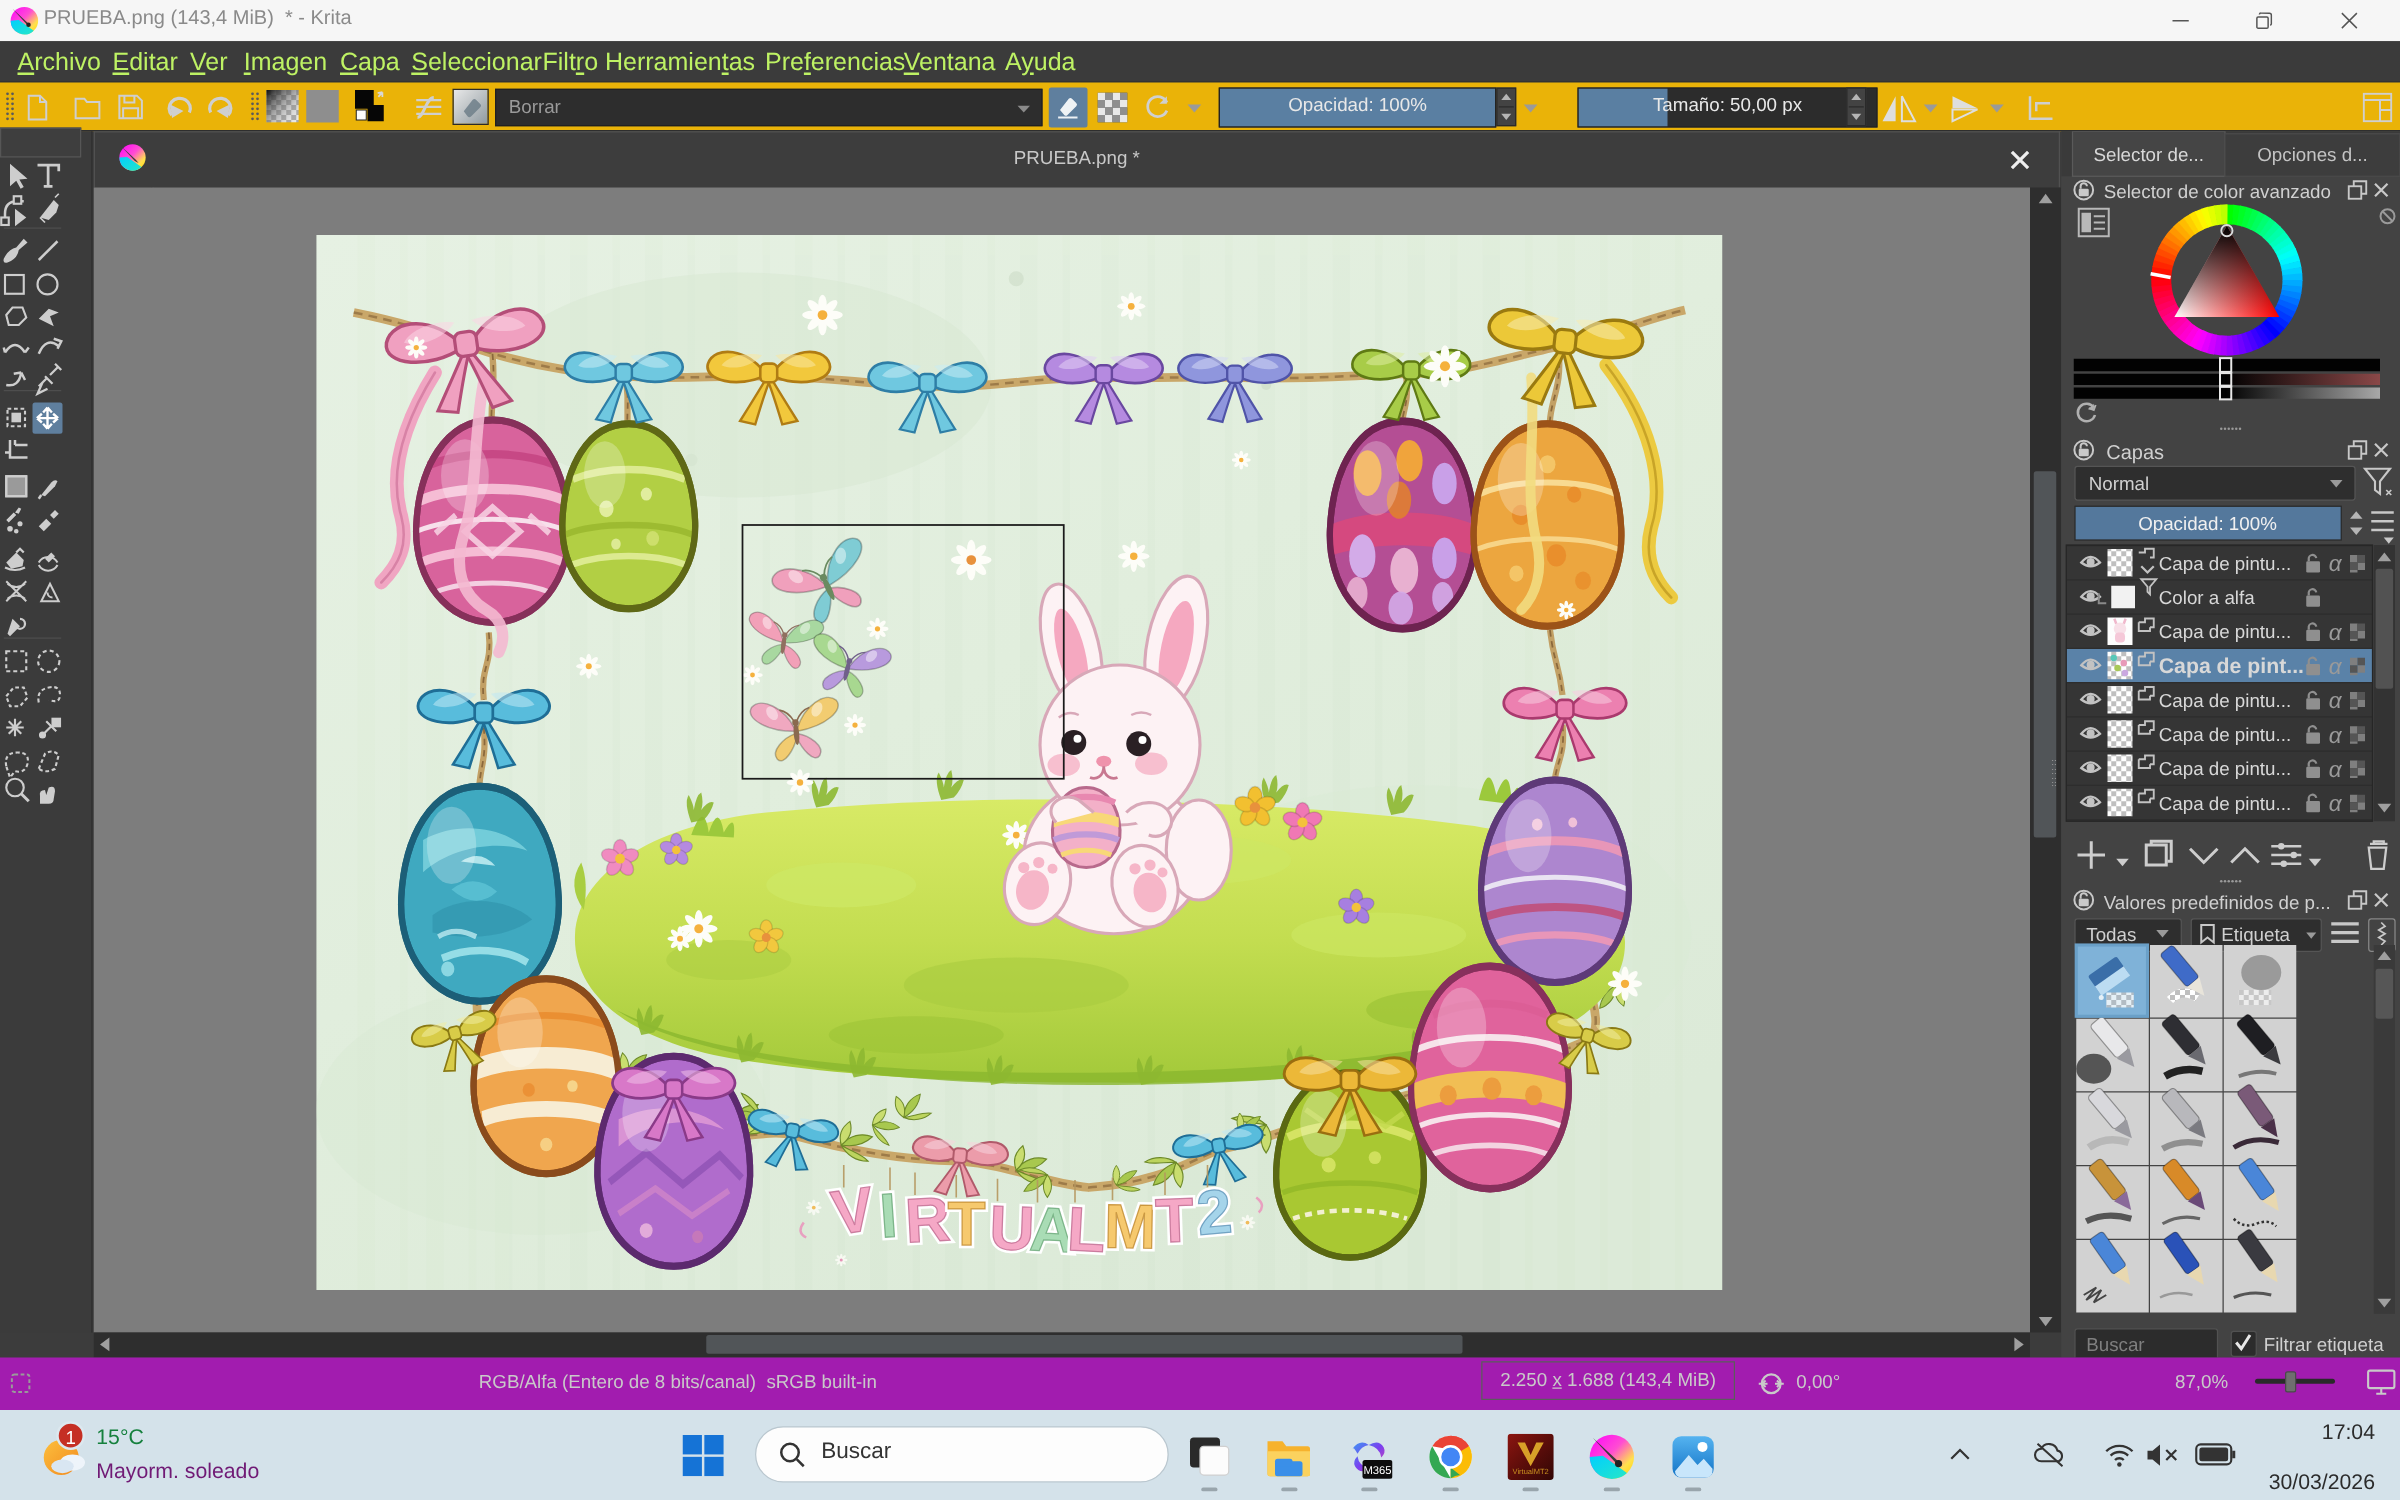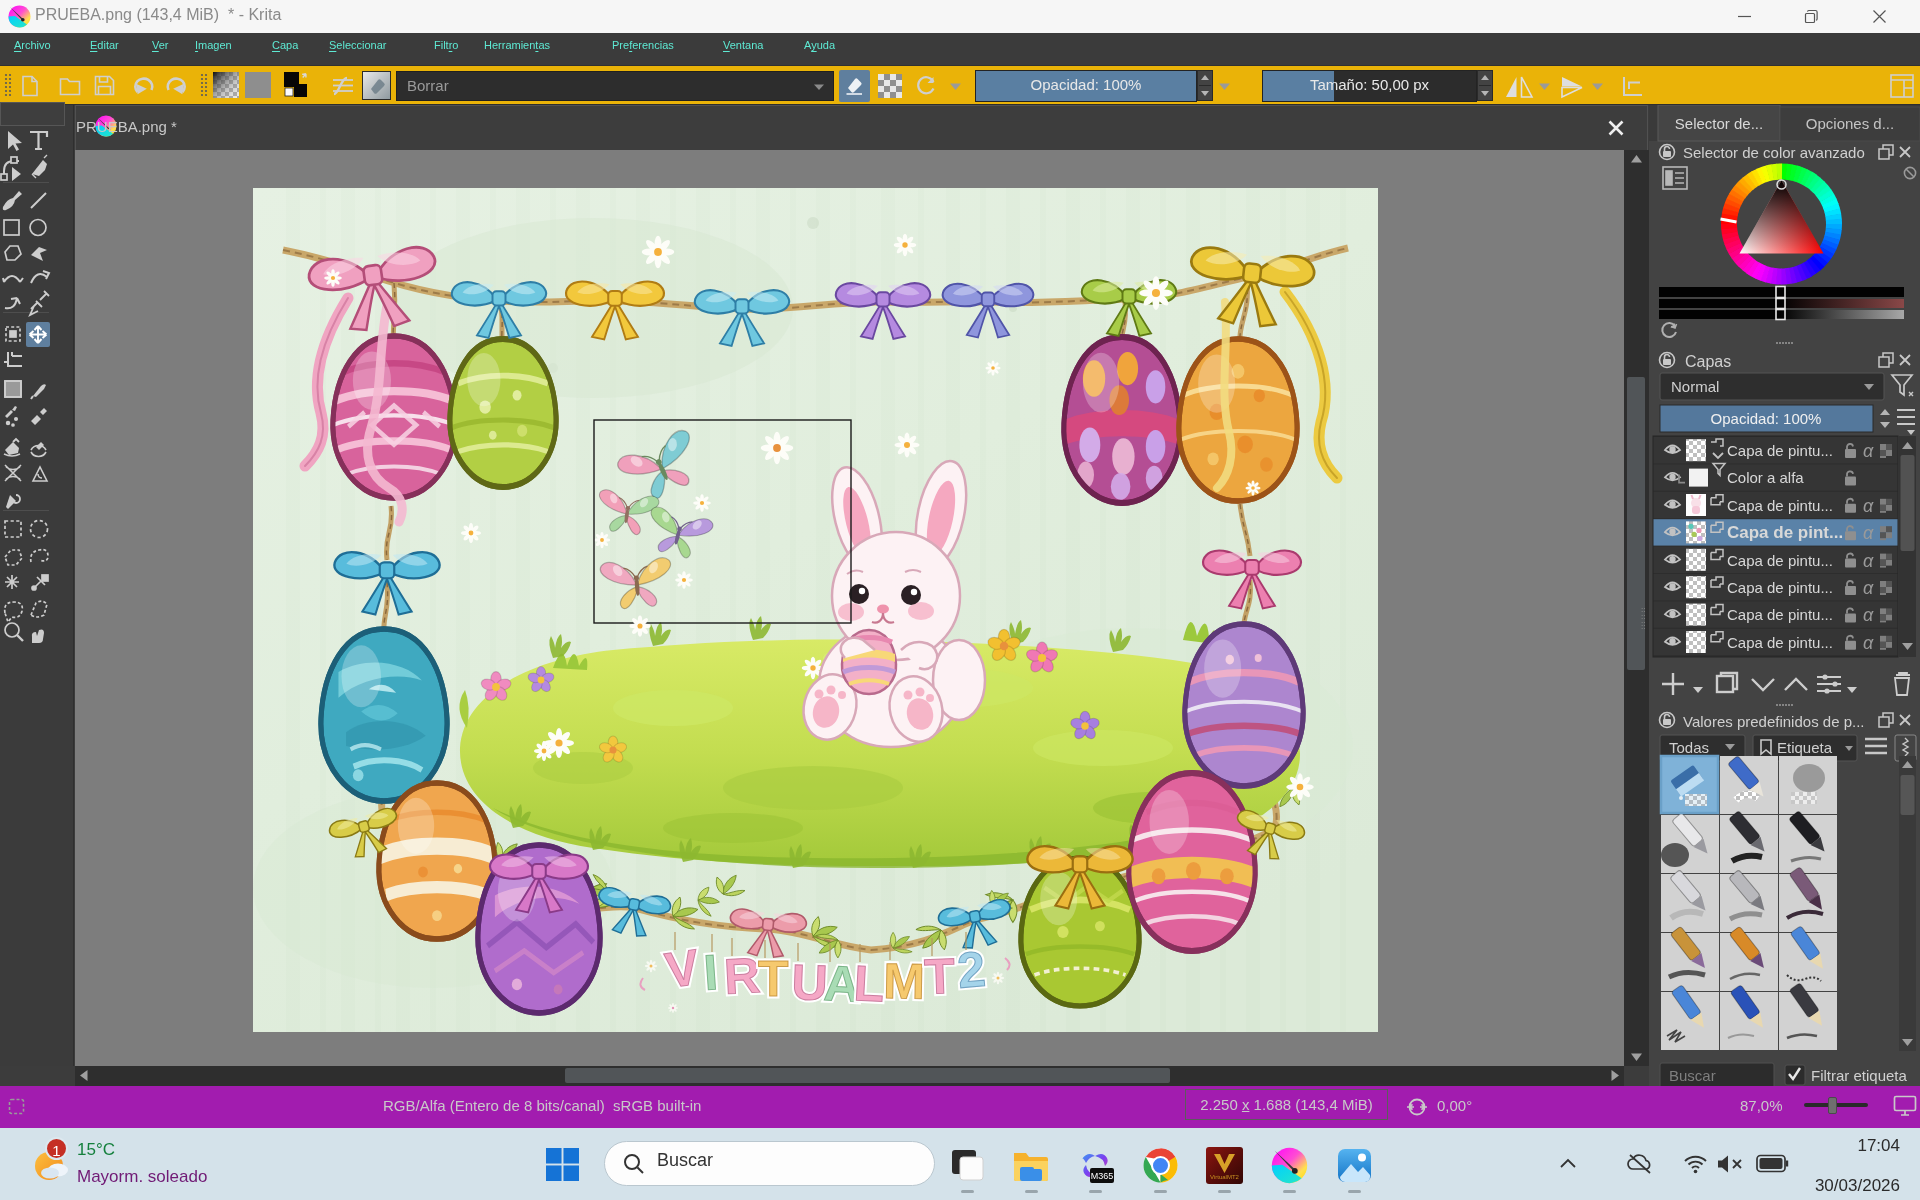--- a/index.html
+++ b/index.html
@@ -8,21 +8,21 @@
 .abs { position:absolute; }
 #page { position:relative; width:1920px; height:1200px; }
 
 
 #titlebar { left:0; top:0; width:1920px; height:33px; background:#f6f6f6; }
 #titletext { left:35px; top:6px; font-size:16px; color:#8a8a8a; }
 .winbtn { top:9px; width:15px; height:15px; }
 
 
 #menubar { left:0; top:33px; width:1920px; height:33px; background:#3b3b3b; border-bottom:1px solid #313131; }
-#menubar span.mi { position:absolute; top:6px; font-size:11px; color:#5eead4; }
+#menubar span.mi { position:absolute; top:6px; font-size:20px; color:#bef264; }
 #menubar u { text-decoration:underline; text-underline-offset:2px; }
 
 
 #toolbar { left:0; top:66px; width:1920px; height:39px; background:#eab308; border-bottom:1px solid #2e2e2e; }
 .tbico { top:9px; }
 .combo { background:#2d2d2d; border:1px solid #202020; color:#9a9a9a; font-size:15px; }
 .slider { background:#2c2c2c; border:1px solid #232323; color:#e8e8e8; font-size:15px; text-align:center; }
 .sliderfill { position:absolute; left:0; top:0; bottom:0; background:#5a7fa2; }
 .slidertext { position:absolute; left:0; right:0; top:5px; }
 .spin { width:16px; height:31px; background:#434343; border:1px solid #2a2a2a; }
@@ -225,21 +225,21 @@
       </div>
     <div class="abs spin" style="left:1197px;top:4px">
       <svg width="14" height="29" viewBox="0 0 14 29">
           <path d="M7 4 L11 9 H3 Z" fill="#b5b5b5"></path>
           <path d="M7 25 L11 20 H3 Z" fill="#b5b5b5"></path>
           <path d="M1 14.5 H13" stroke="#2a2a2a"></path>
         </svg></div>
     <svg class="abs" style="left:1218px;top:16px" width="13" height="9" viewBox="0 0 13 9">
         <path d="M1 1.5 L6.5 8 L12 1.5 Z" fill="#9a9a9a"></path>
       </svg>
-    <div class="abs slider" style="left:1262px;top:4px;width:215px;height:32px">
+    <div class="abs slider" style="left:1262px;top:4px;width:240px;height:32px">
         <div class="sliderfill" style="width:71px"></div>
         <div class="slidertext">Tamaño: 50,00 px</div>
       </div>
     <div class="abs spin" style="left:1477px;top:4px">
       <svg width="14" height="29" viewBox="0 0 14 29">
           <path d="M7 4 L11 9 H3 Z" fill="#b5b5b5"></path>
           <path d="M7 25 L11 20 H3 Z" fill="#b5b5b5"></path>
           <path d="M1 14.5 H13" stroke="#2a2a2a"></path>
         </svg></div>
     <svg class="abs tbico" style="left:1504px" width="30" height="24" viewBox="0 0 30 24">
@@ -327,21 +327,21 @@
         <path d="M32 538 v-6 q-1 -5 4 -5 l1 4 2 -6 q5 -2 5 3 l-1 6 q0 4 -4 4 Z" fill="#cdcdcd" stroke="none"></path>
       </g>
     </svg>
   </div>
   <div id="tabbar" class="abs">
     <svg style="position:absolute;left:19px;top:9px" width="22" height="22" viewBox="0 0 23 23">
       <circle cx="11.5" cy="11.5" r="11" fill="url(#klogo)"></circle>
       <path d="M0.5 11.5 A11 11 0 0 0 19 19.5 L7 11 Z" fill="url(#klogo2)"></path>
       <path d="M2 2 L14.5 13.5 L16.5 16 L13.5 14.5 Z" fill="#3a3a3a"></path>
     </svg>
-    <div style="position:absolute;left:0;right:0;top:12px;text-align:left;color:#c8c8c8;font-size:15px">PRUEBA.png *</div>
+    <div style="position:absolute;left:0;right:0;top:12px;text-align:center;color:#c8c8c8;font-size:15px">PRUEBA.png *</div>
     <svg style="position:absolute;left:1531px;top:13px" width="18" height="18" viewBox="0 0 18 18">
         <path d="M2.5 2.5 L15.5 15.5 M15.5 2.5 L2.5 15.5" stroke="#efefef" stroke-width="2.6"></path>
       </svg>
   </div>
   <div id="canvasarea" class="abs">
       <svg class="abs" style="left:178px;top:38px" width="1125" height="844" viewBox="0 0 1125 844">
 <defs>
 <linearGradient id="bggrad" x1="0" y1="0" x2="0.7" y2="1">
  <stop offset="0" stop-color="#e6f1e3"></stop>
             <stop offset="0.5" stop-color="#e1eedd"></stop>

